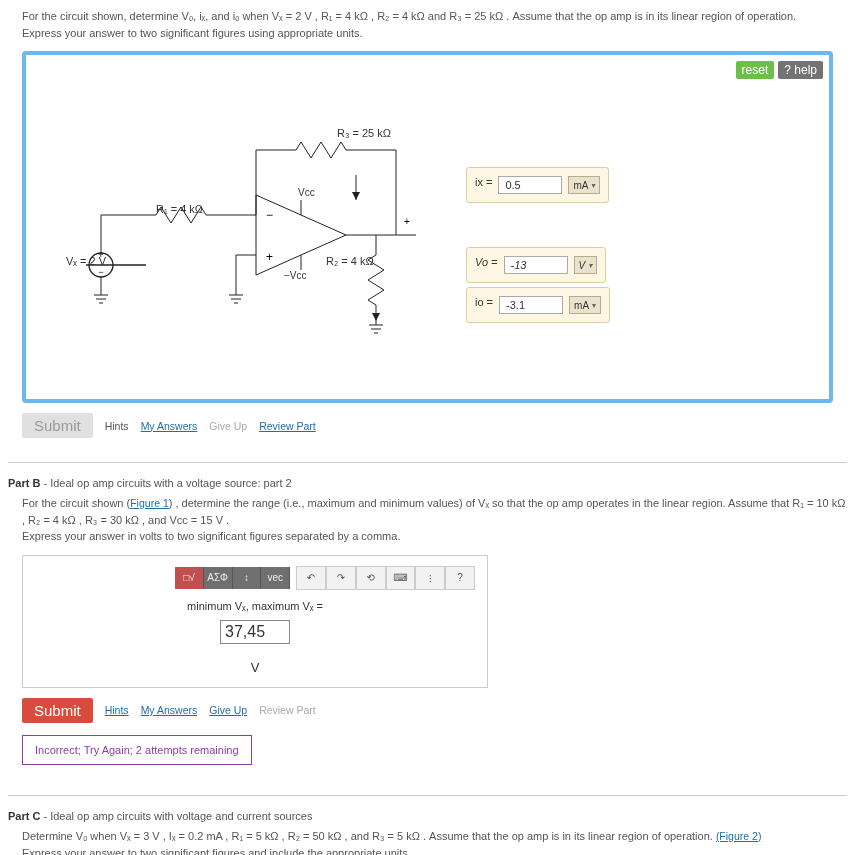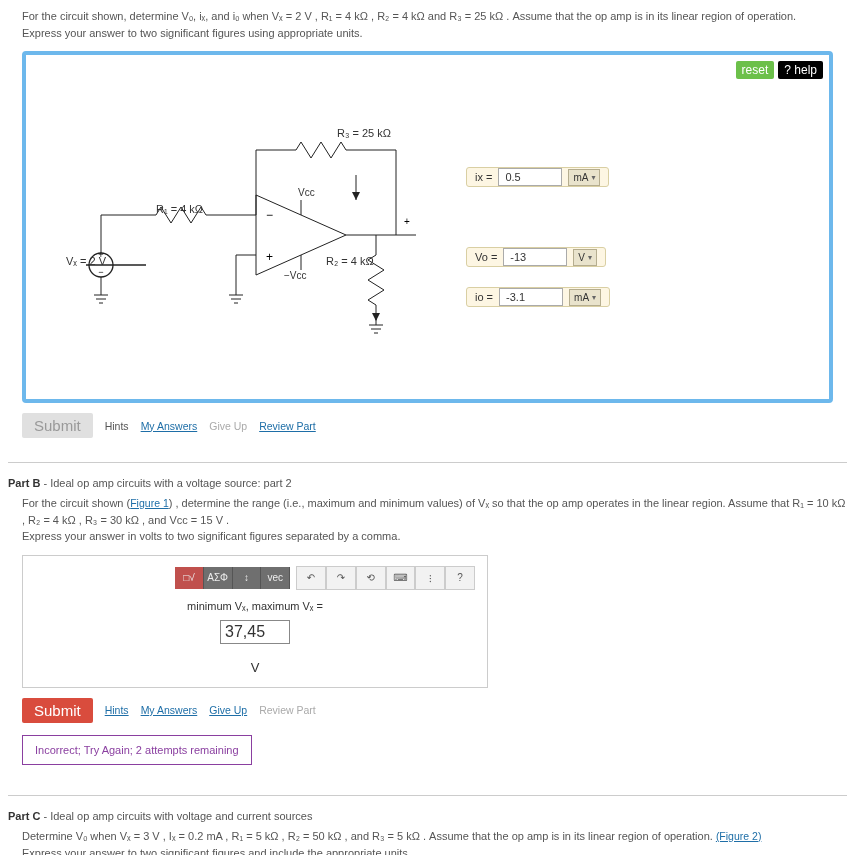--- a/index.html
+++ b/index.html
@@ -42,35 +42,34 @@
     gap: 4px;
   }
   .corner-btns .btn {
     font-size: 12px;
     padding: 2px 6px;
     color: #fff;
     border-radius: 2px;
     cursor: pointer;
   }
   .btn-reset { background: #6cc04a; }
-  .btn-help { background: #000000; }
+  .btn-help { background: #737373; }
   .btn-help::before { content: "? "; }
   .circuit-svg {
     position: absolute;
     left: 30px;
     top: 40px;
   }
   .answer-box {
     position: absolute;
     background: #fdf6e3;
     border: 1px solid #d9cfa3;
     border-radius: 3px;
-    padding: 0 8px;
-    display: flex;
-    align-items: center;
+    padding: 8px 8px;
+    display: flex;
     gap: 6px;
     font-size: 11px;
   }
   .answer-box .val {
     background: #fff;
     border: 1px solid #aaa;
     padding: 2px 6px;
     min-width: 50px;
     color: #333;
   }
@@ -244,21 +243,21 @@
     <div style="position:absolute; left:270px; top:72px; font-size:11px;padding-left:41px;">R₃ = 25 kΩ</div>
     <div style="position:absolute; left:300px; top:200px; font-size:11px;">R₂ = 4 kΩ</div>
     <div style="position:absolute; left:272px; top:132px; font-size:10px;">Vcc</div>
     <div style="position:absolute; left:258px; top:215px; font-size:10px;">−Vcc</div>
 
     <div class="answer-box" style="left:440px; top:112px;">
       <span>ix =</span>
       <span class="val">0.5</span>
       <span class="unit">mA</span>
     </div>
-    <div class="answer-box" style="left:440px; top:192px;">
+    <div class="answer-box" style="left:440px; top:192px;font-style:italic;">
       <span>Vo =</span>
       <span class="val">-13</span>
       <span class="unit">V</span>
     </div>
     <div class="answer-box" style="left:440px; top:232px;">
       <span>io =</span>
       <span class="val">-3.1</span>
       <span class="unit">mA</span>
     </div>
   </div>

